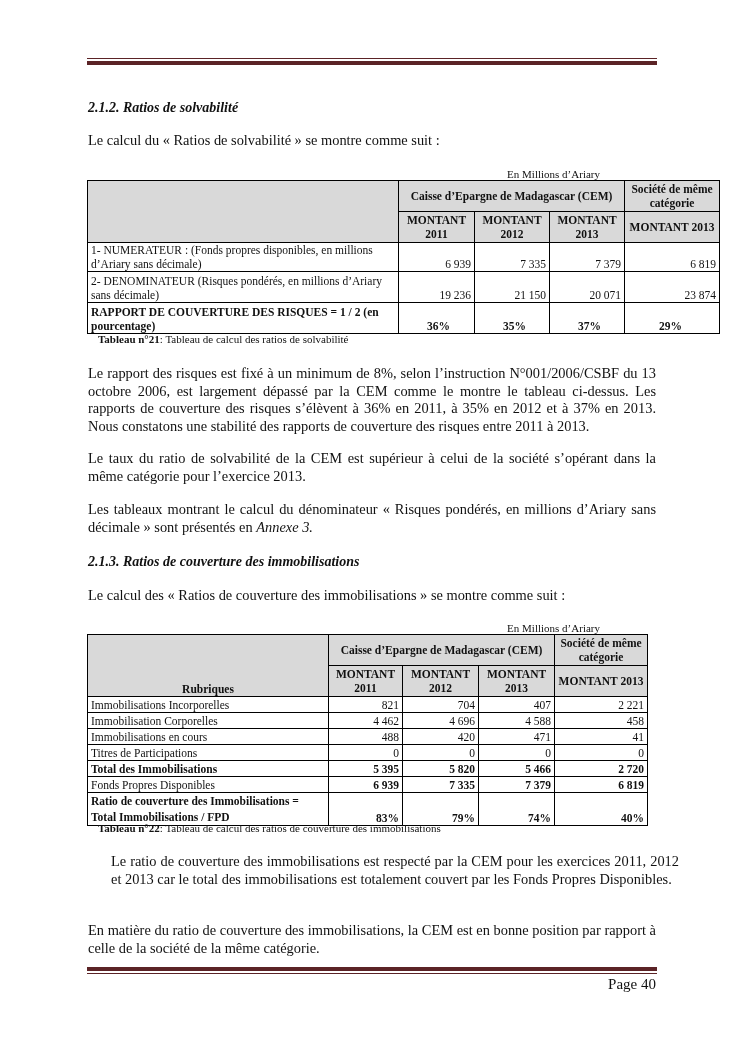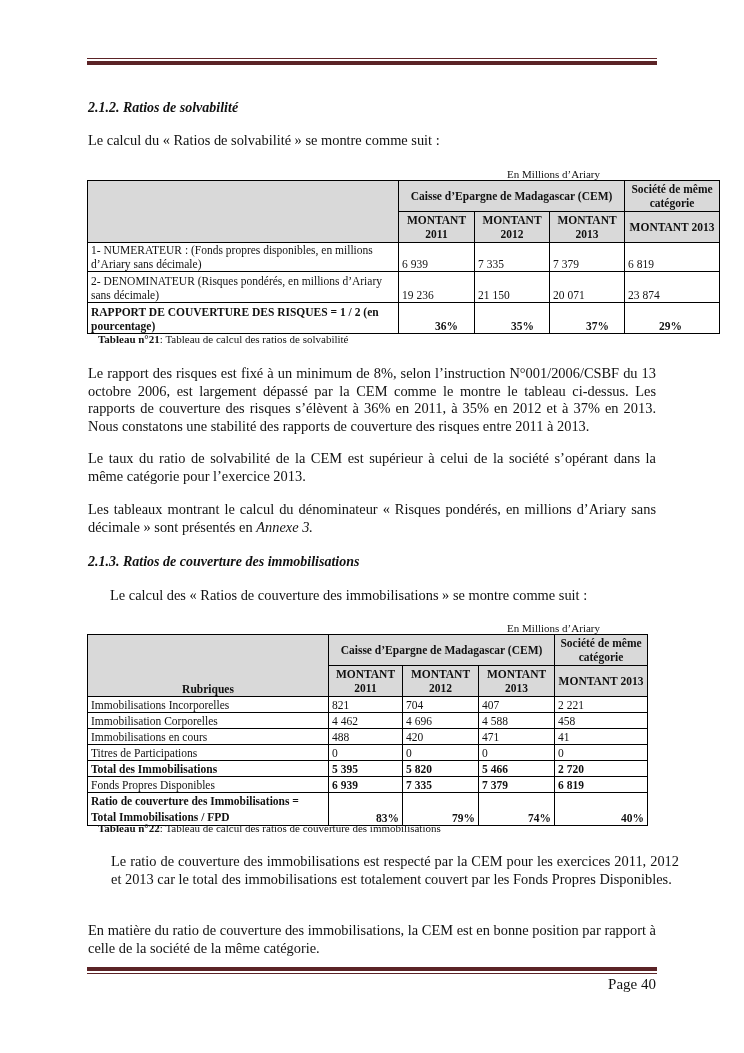--- a/index.html
+++ b/index.html
@@ -16,23 +16,23 @@
   .abs { position: absolute; left: 88px; width: 568px; }
   .h3 { font-size: 14px; font-weight: bold; font-style: italic; }
   .p { font-size: 14.4px; line-height: 17.6px; text-align: justify; }
   .unit { position: absolute; font-size: 11px; text-align: right; }
   .caption { position: absolute; left: 98px; font-size: 11px; }
   .caption b { font-weight: bold; }
 
   table.t { position: absolute; border-collapse: collapse; font-size: 11.5px; table-layout: fixed; }
   table.t td { border: 1px solid #000; padding: 0 3px; vertical-align: bottom; line-height: 14px; }
   table.t td.hd { background: #d9d9d9; font-weight: bold; text-align: center; }
-  table.t td.num { }
+  table.t td.num { text-align: right; }
   table.t td.bold { font-weight: bold; }
-  table.t td.pctl { font-weight: bold; text-align: left; padding-left: 36px; }
+  table.t td.pctl { font-weight: bold; text-align: left; padding-left: 28px; }
   table.t td.pctr { font-weight: bold; text-align: right; }
   table.t { border: 1.5px solid #000; }
   table.t tr.thick td { border-top: 1.5px solid #000; margin-left: 45px; }
 </style>
 </head>
 <body>
 
 <div class="rule-top">
   <div class="rule-thin"></div>
   <div class="rule-thick"></div>
@@ -88,21 +88,21 @@
 
 <div class="caption" style="top:333px;">
   <b>Tableau n°21</b><span>: Tableau de calcul des ratios de solvabilité</span>
 </div>
 
 <div class="abs p" style="top:365px;">Le rapport des risques est fixé à un minimum de 8%, selon l’instruction N°001/2006/CSBF du 13 octobre 2006, est largement dépassé par la CEM comme le montre le tableau ci-dessus. Les rapports de couverture des risques s’élèvent à 36% en 2011, à 35% en 2012 et à 37% en 2013. Nous constatons une stabilité des rapports de couverture des risques entre 2011 à 2013.</div>
 <div class="abs p" style="top:450px;">Le taux du ratio de solvabilité de la CEM est supérieur à celui de la société s’opérant dans la même catégorie pour l’exercice 2013.</div>
 <div class="abs p" style="top:501px;"><span>Les tableaux montrant le calcul du dénominateur « Risques pondérés, en millions d’Ariary sans décimale » sont présentés en </span><i>Annexe 3.</i></div>
 
 <div class="abs h3" style="top:554px;">2.1.3. Ratios de couverture des immobilisations</div>
-<div class="abs p" style="top:587px;margin-left:22px;">Le calcul des « Ratios de couverture des immobilisations » se montre comme suit :</div>
+<div class="abs p" style="top:587px;">Le calcul des « Ratios de couverture des immobilisations » se montre comme suit :</div>
 <div class="unit" style="left:440px; top:622px; width:160px;">En Millions d’Ariary</div>
 
 <table class="t" style="left:87px; top:634px; width:560px;">
   <colgroup>
     <col style="width:241px">
       <col style="width:74px">
       <col style="width:76px">
       <col style="width:76px">
       <col style="width:93px">
   </colgroup>

